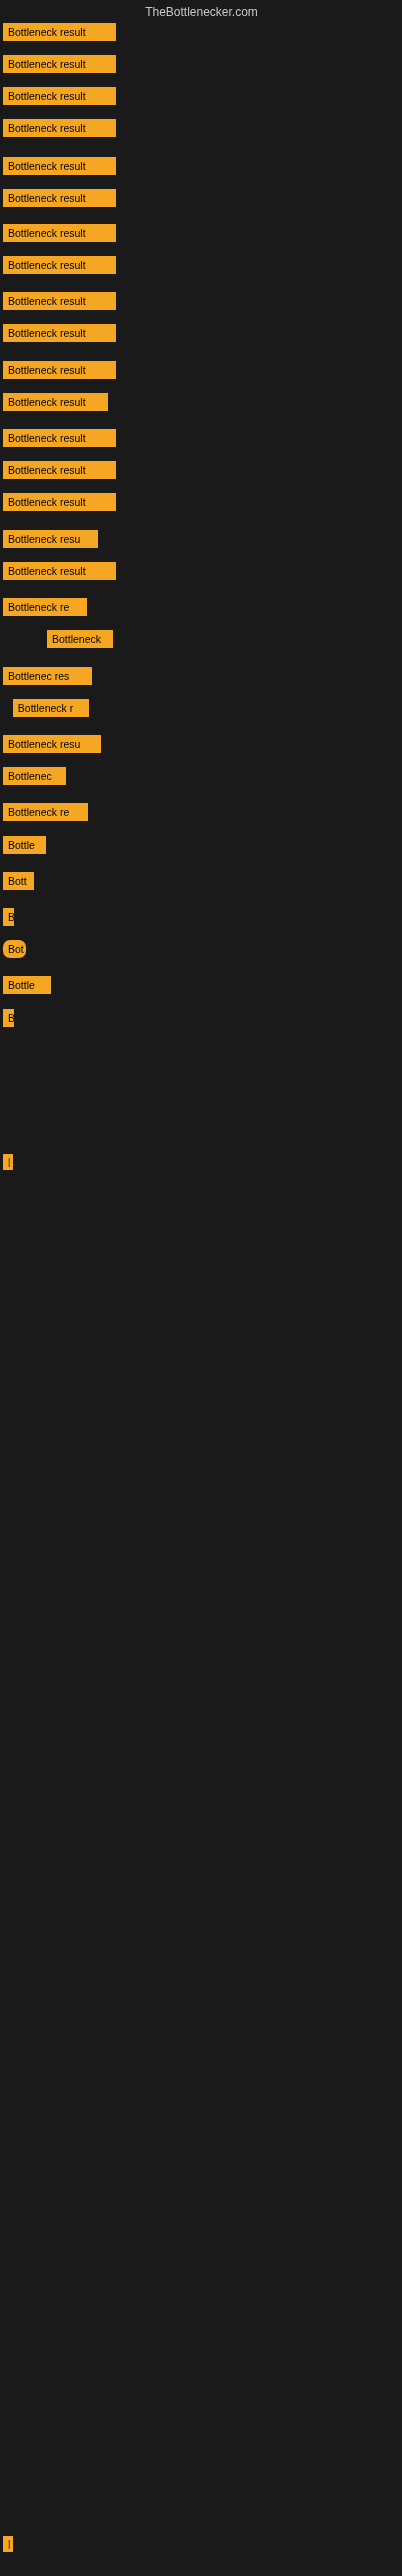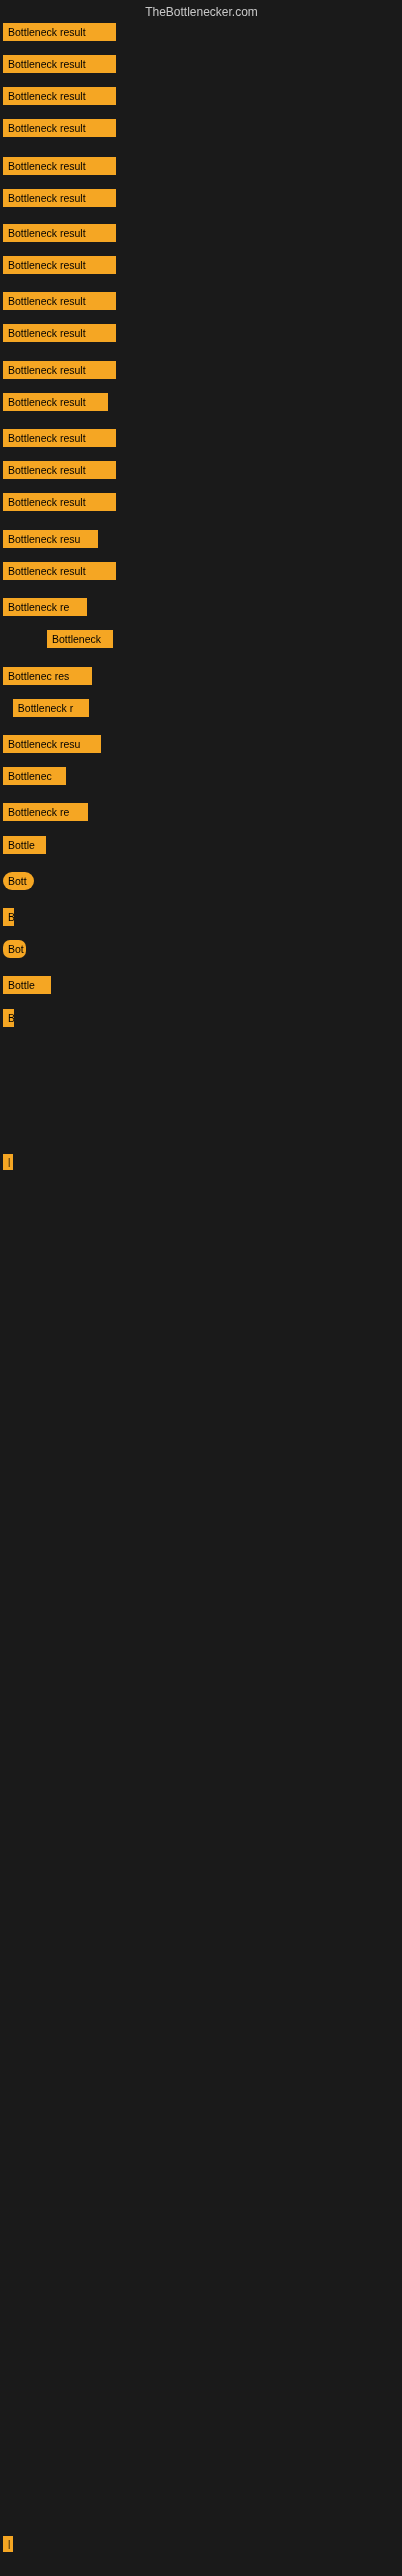--- a/index.html
+++ b/index.html
@@ -140,21 +140,21 @@
 
   <div style="position:absolute; top:803px; left:3.2px;">
     <span class="bottleneck-bar" style="width:85px; display:inline-block;">Bottleneck re</span>
   </div>
 
   <div style="position:absolute; top:836px; left:3.2px;">
     <span class="bottleneck-bar" style="width:43px; display:inline-block;">Bottle</span>
   </div>
 
   <div style="position:absolute; top:872px; left:3.2px;">
-    <span class="bottleneck-bar" style="width:31px; display:inline-block;border-radius:9px;">Bott</span>
+    <span class="bottleneck-bar" style="width:31px; display:inline-block;">Bott</span>
   </div>
 
   <div style="position:absolute; top:908px; left:3.2px;">
     <span class="bottleneck-bar" style="width:11.3px; display:inline-block;">B</span>
   </div>
 
   <div style="position:absolute; top:940px; left:3.2px;">
     <span class="bottleneck-bar" style="width:22.5px; display:inline-block;border-radius:7px;">Bot</span>
   </div>
 

